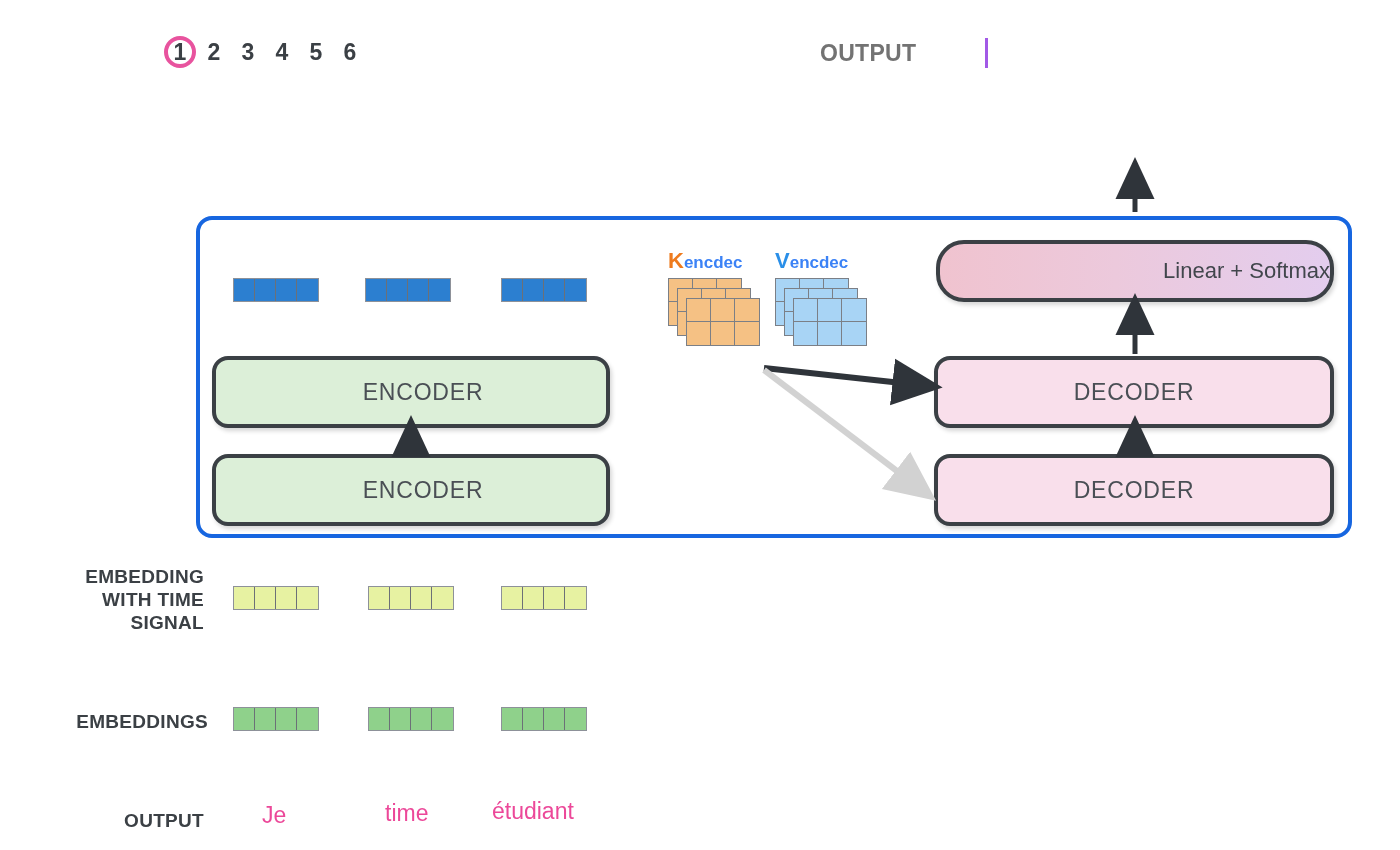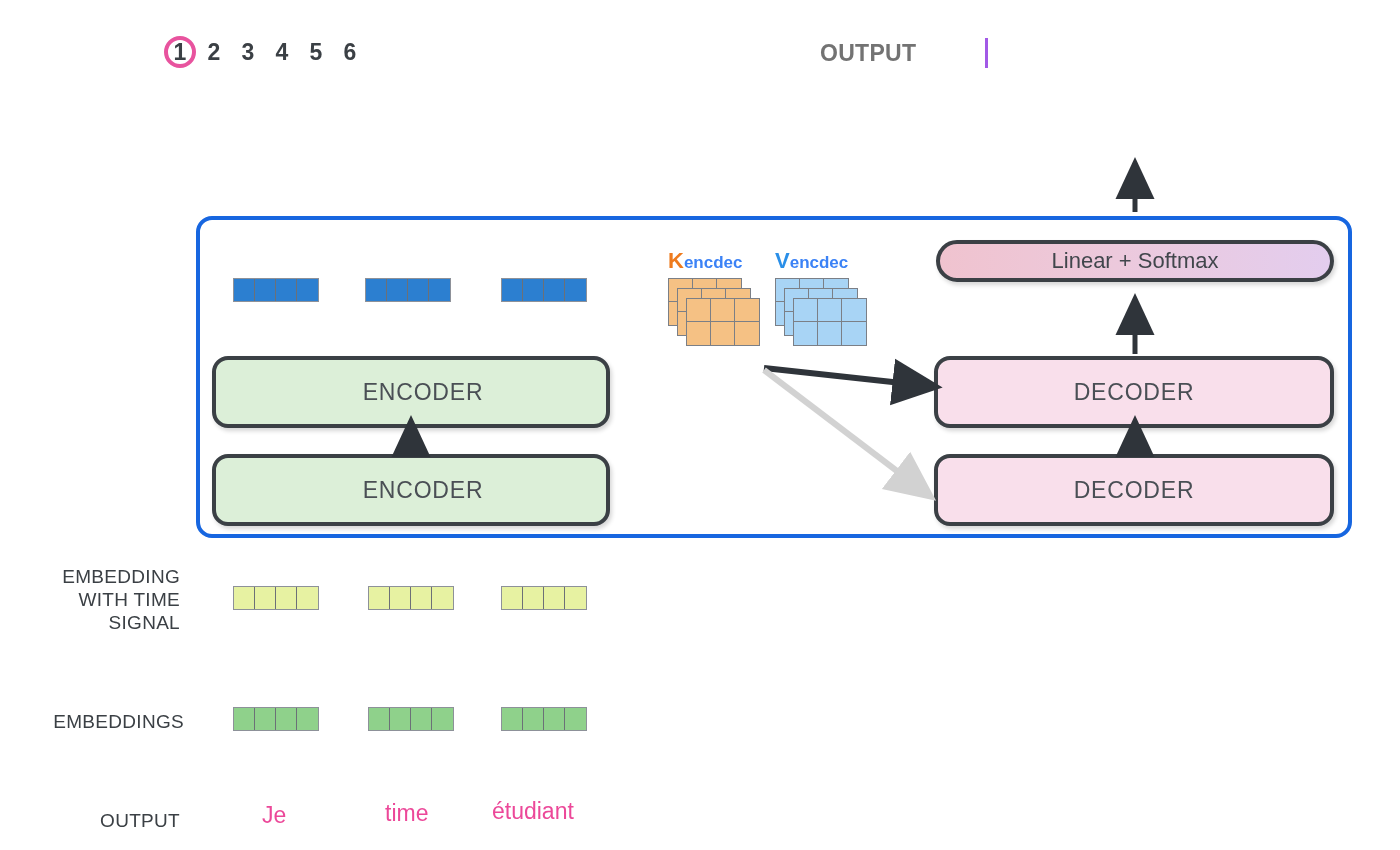--- a/index.html
+++ b/index.html
@@ -128,28 +128,28 @@
   .enc-top    { top: 356px; }
   .enc-bottom { top: 454px; }
   .dec-top    { top: 356px; }
   .dec-bottom { top: 454px; }
 
   .linear-softmax {
     position: absolute;
     left: 936px;
     top: 240px;
     width: 398px;
-    height: 42px;
+    height: 62px;
     border: 4px solid #3b4045;
     border-radius: 28px;
     box-sizing: border-box;
     background: linear-gradient(90deg, #f0c3cf 0%, #ecc9dc 45%, #e3cdee 100%);
     display: flex;
     align-items: center;
-    justify-content: center;
+    justify-content: flex-end;
     font-size: 22px;
     color: #41464c;
     box-shadow: 2px 3px 4px rgba(0,0,0,0.16);
   }
 
   
   .vec {
     position: absolute;
     display: flex;
     border: 1px solid #8d9199;
@@ -212,25 +212,26 @@
   .mat.orange > div { background: #f5c184; }
   .mat.lblue  > div { background: #a8d4f5; }
   .mat.m1 { left: 0px;  top: 0px; }
   .mat.m2 { left: 9px;  top: 10px; }
   .mat.m3 { left: 18px; top: 20px; }
 
   
   .row-label {
     position: absolute;
     font-size: 19px;
-    font-weight: 400;
+    font-weight: 700;
     color: #3b4045;
     text-align: right;
     letter-spacing: 0.3px;
     line-height: 23px;
+    margin-left: 24px;
   }
 
   .input-word {
     position: absolute;
     font-size: 23px;
     color: #ec4899;
   }
 
   
   .arrow-svg {

